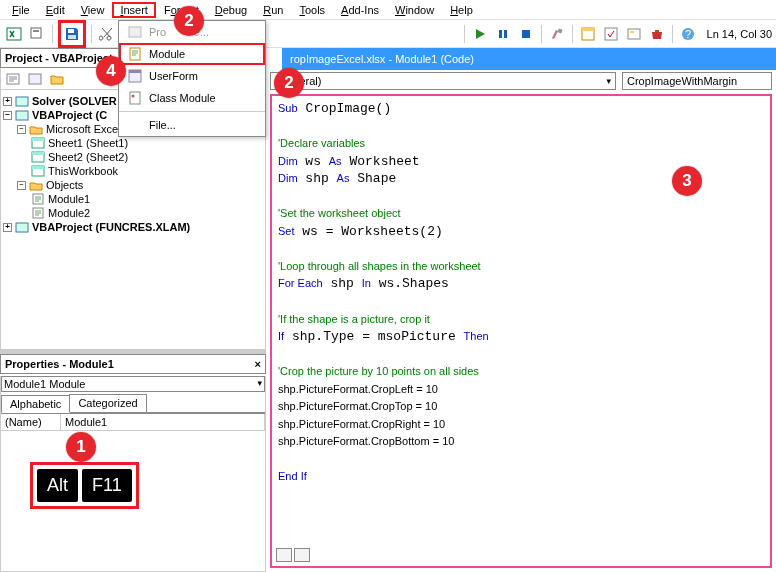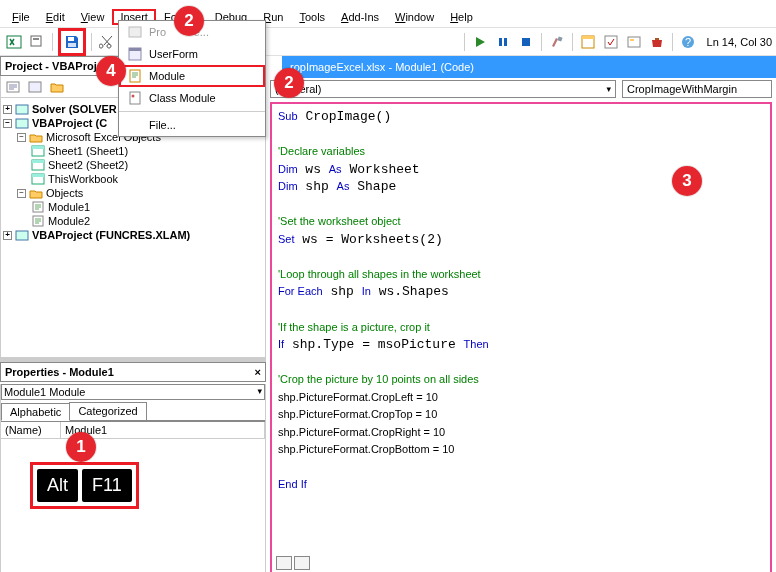--- a/index.html
+++ b/index.html
@@ -1,17 +1,17 @@
 <!DOCTYPE html>
 <html><head>
 <meta charset="utf-8">
 <style>
 *{box-sizing:border-box;margin:0;padding:0;font-family:"Segoe UI",Tahoma,sans-serif;font-size:11px}
 body{background:#fff;width:776px;height:572px;overflow:hidden;position:relative}
-.menubar{display:flex;align-items:flex-end;height:28px;padding:2px 4px;background:#fff;border-bottom:1px solid #e0e0e0}
+.menubar{display:flex;align-items:flex-start;height:20px;padding:2px 4px;background:#fff;border-bottom:1px solid #e0e0e0}
 .menubar .mitem{padding:2px 8px;cursor:default}
 .menubar .mitem u{text-decoration:underline}
 .menubar .mitem.hl{border:2px solid #ed1c24;padding:0 6px}
 .toolbar{display:flex;align-items:center;height:28px;padding:2px 4px;background:#fff;border-bottom:1px solid #e0e0e0;gap:3px}
 .tb-ico{width:20px;height:20px;display:flex;align-items:center;justify-content:center}
 .tb-ico svg{width:16px;height:16px}
 .sep{width:1px;height:18px;background:#ccc;margin:0 2px}
 .save-hl{border:3px solid #ed1c24;padding:1px}
 .lncol{margin-left:6px;color:#000}
 .titlebar{height:22px;background:#3399ff;color:#fff;display:flex;align-items:center;padding:0 8px;font-size:11px;margin-left:266px}
@@ -330,37 +330,37 @@
 
 <div class="dropdown">
   <div class="di disabled">
       <span class="dico">
         <svg viewBox="0 0 16 16">
           <rect x="2" y="3" width="12" height="10" fill="#eee" stroke="#bbb"></rect>
         </svg>
       </span>
       <span>Pro<span style="visibility:hidden">cedur</span>e...</span>
     </div>
+  <div class="di hl">
+      <span class="dico">
+        <svg viewBox="0 0 16 16">
+          <rect x="3" y="2" width="10" height="12" fill="#fff" stroke="#c80"></rect>
+          <path d="M5 5h6M5 7h6M5 9h4" stroke="#6a6"></path>
+        </svg>
+      </span>
+      <span>Module</span>
+    </div>
   <div class="di">
       <span class="dico">
         <svg viewBox="0 0 16 16">
           <rect x="2" y="2" width="12" height="12" fill="#eef" stroke="#88a"></rect>
           <rect x="2" y="2" width="12" height="3" fill="#88a"></rect>
         </svg>
       </span>
       <span>UserForm</span>
-    </div>
-  <div class="di hl">
-      <span class="dico">
-        <svg viewBox="0 0 16 16">
-          <rect x="3" y="2" width="10" height="12" fill="#fff" stroke="#c80"></rect>
-          <path d="M5 5h6M5 7h6M5 9h4" stroke="#6a6"></path>
-        </svg>
-      </span>
-      <span>Module</span>
     </div>
   <div class="di">
       <span class="dico">
         <svg viewBox="0 0 16 16">
           <rect x="3" y="2" width="10" height="12" fill="#fff" stroke="#888"></rect>
           <circle cx="6" cy="6" r="1.5" fill="#c55"></circle>
         </svg>
       </span>
       <span>Class Module</span>
     </div>

